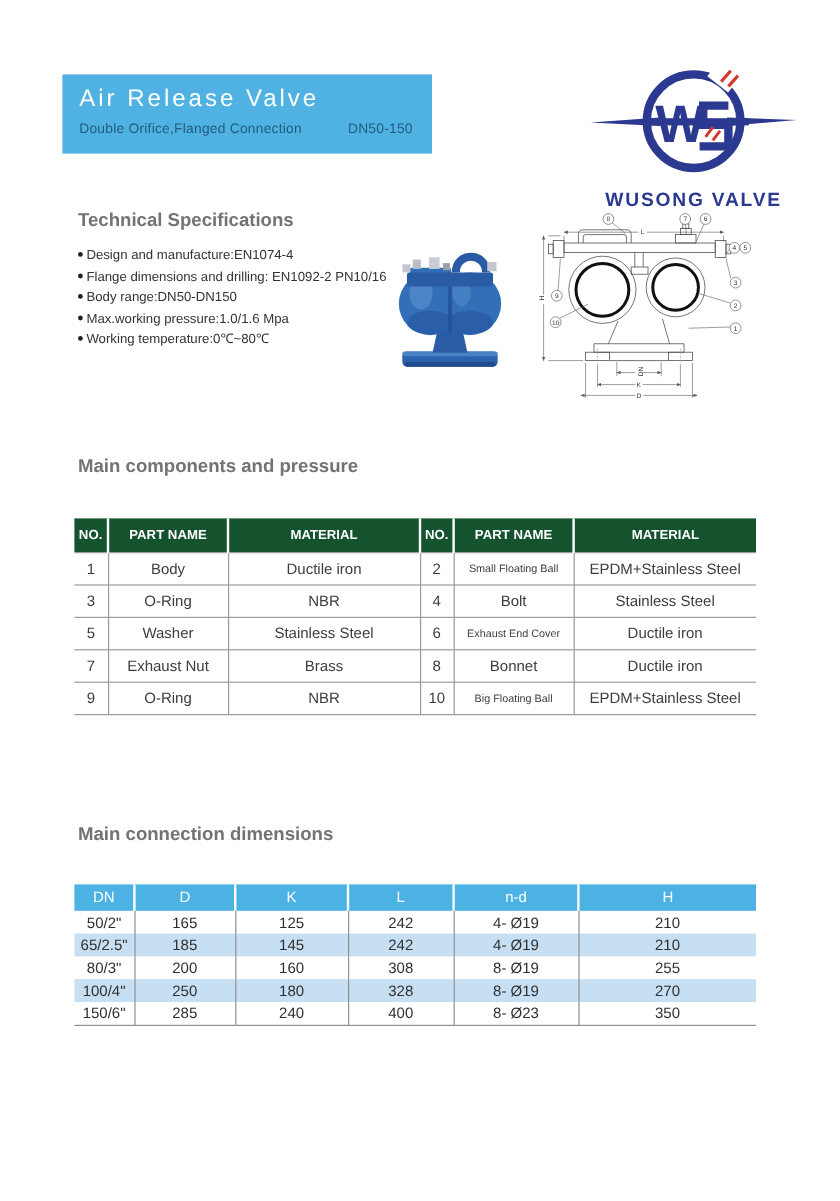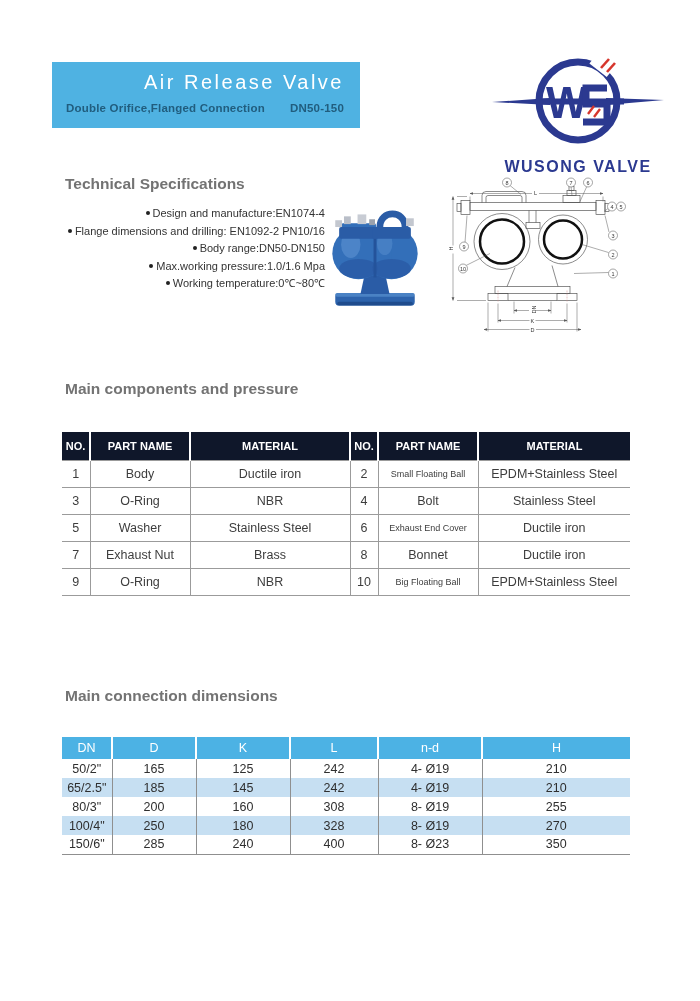--- a/index.html
+++ b/index.html
@@ -4,43 +4,43 @@
 <style>
   * { margin:0; padding:0; box-sizing:border-box; }
   html,body { background:#ffffff; }
   body {
     width:700px; height:1001px; position:relative; overflow:hidden;
     font-family:"Liberation Sans", sans-serif; color:#3d3d3d;
   }
   
   .header-box {
     position:absolute; left:52px; top:62px; width:308px; height:66px;
-    background:#4fb2e2; padding:9px 16px 0 14px;text-align:right;
+    background:#4fb2e2; padding:9px 16px 0 14px;
   }
   .title { font-size:20px; color:#ffffff; letter-spacing:2.5px; font-weight:500; }
   .subtitle-row { display:flex; justify-content:space-between; margin-top:8px; }
-  .subtitle-row span { font-size:11.5px; font-weight:bold; color:#215d7e; letter-spacing:.2px; }
+  .subtitle-row span { font-size:11.5px; font-weight:normal; color:#215d7e; letter-spacing:.2px; }
   
   .logo { position:absolute; left:488px; top:44px; width:180px; text-align:center; }
   .brand { margin-top:2px; font-size:16px; font-weight:bold; color:#2b3990; letter-spacing:1.5px; }
   
   .sec-heading { position:absolute; left:65px; font-size:15.5px; font-weight:600; color:#737373; }
   
-  .spec-list { position:absolute; left:65px; top:205px; width:260px;text-align:right; }
+  .spec-list { position:absolute; left:65px; top:205px; width:260px; }
   .spec-item { font-size:11px; color:#333; line-height:17.5px; white-space:nowrap; }
   .bullet { display:inline-block; width:4px; height:4px; border-radius:50%; background:#222;
             margin-right:3px; vertical-align:2px; }
   
   .valve-photo { position:absolute; left:312px; top:196px; width:126px; height:126px; }
   .drawing { position:absolute; left:440px; top:174px; width:210px; height:166px; }
   
   table { border-collapse:collapse; table-layout:fixed; }
   .comp-table { position:absolute; left:62px; top:432px; width:568px; }
   .comp-table th {
-    background:#0f172a; color:#fff; font-size:11px; font-weight:bold; height:28px;
+    background:#14532d; color:#fff; font-size:11px; font-weight:bold; height:28px;
     border-right:2px solid #ffffff; border-bottom:1px solid #9b9b9b;
   }
   .comp-table th:last-child { border-right:none; }
   .comp-table td {
     height:27px; text-align:center; font-size:12.5px; color:#3d3d3d;
     border-right:1px solid #9b9b9b; border-bottom:1px solid #9b9b9b;
     overflow:hidden; white-space:nowrap;
   }
   .comp-table td:last-child { border-right:none; }
   .comp-table td.small { font-size:9px; }

